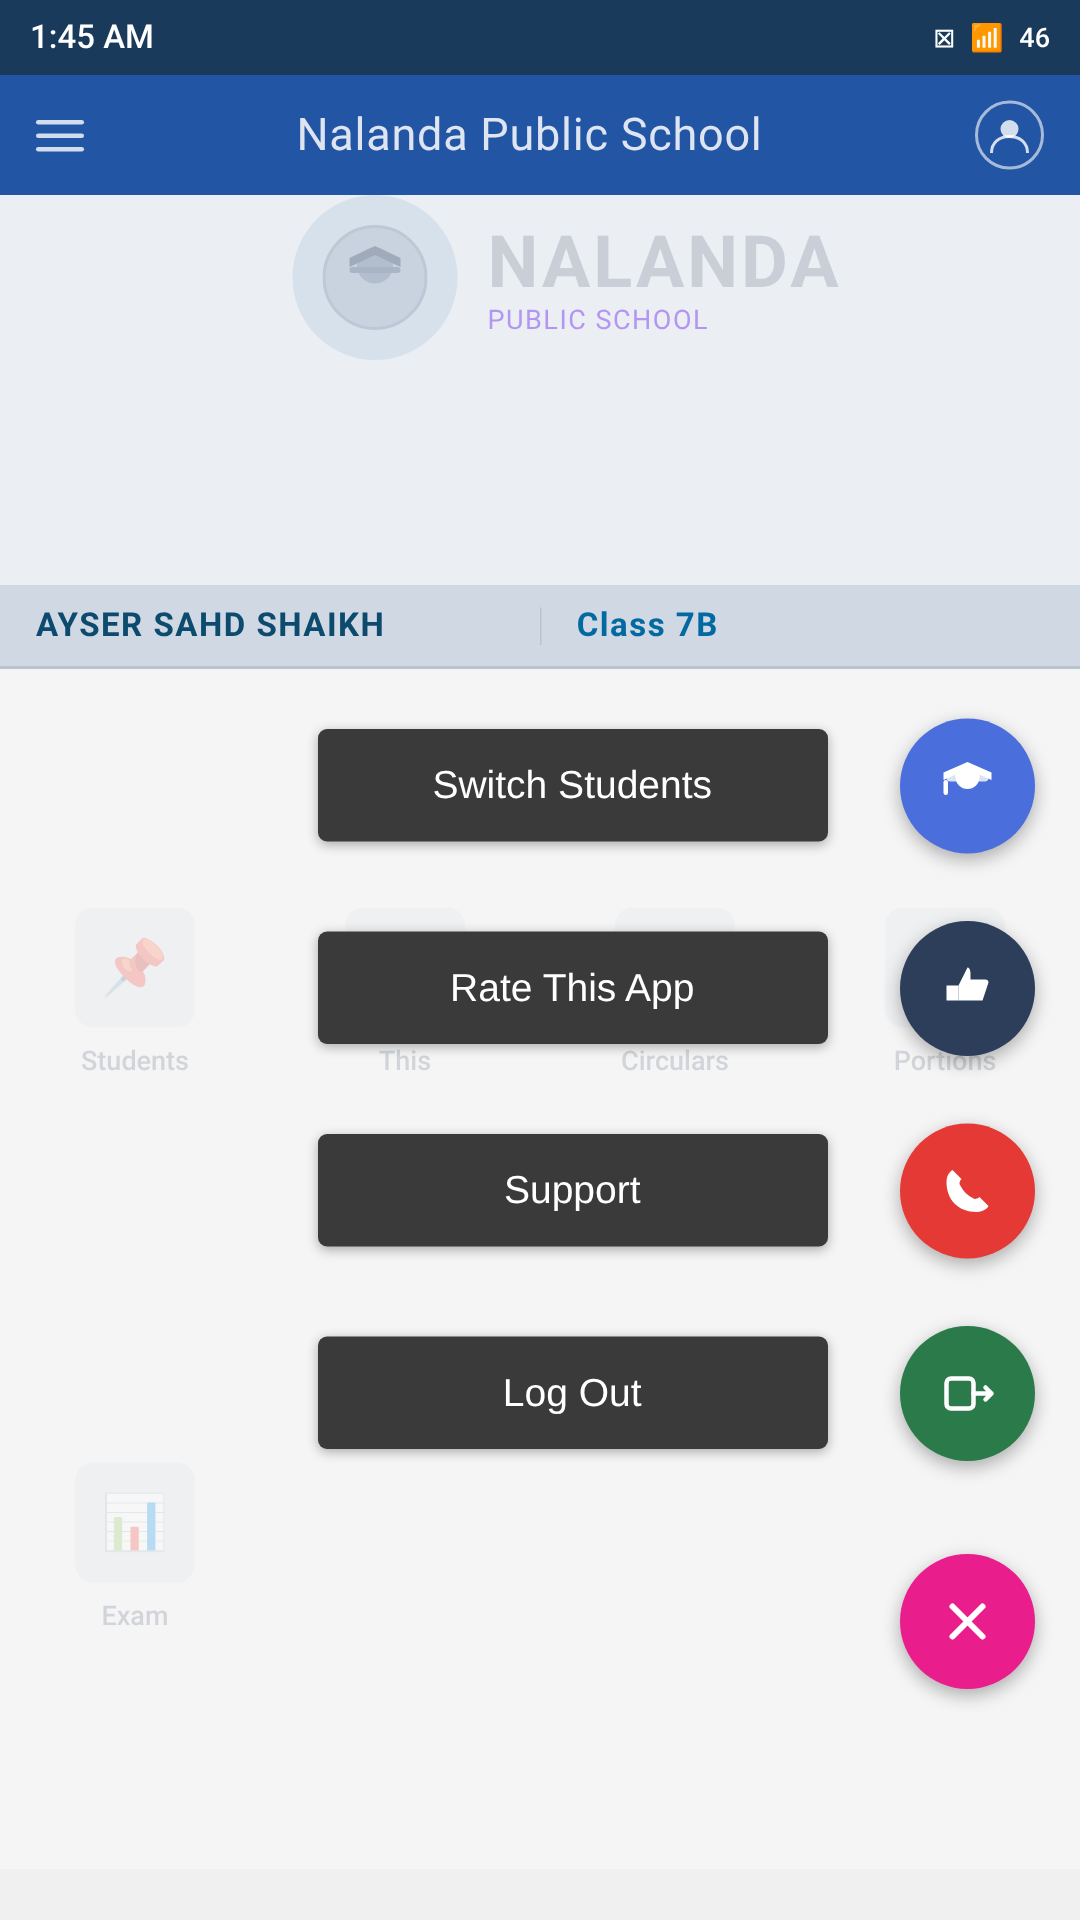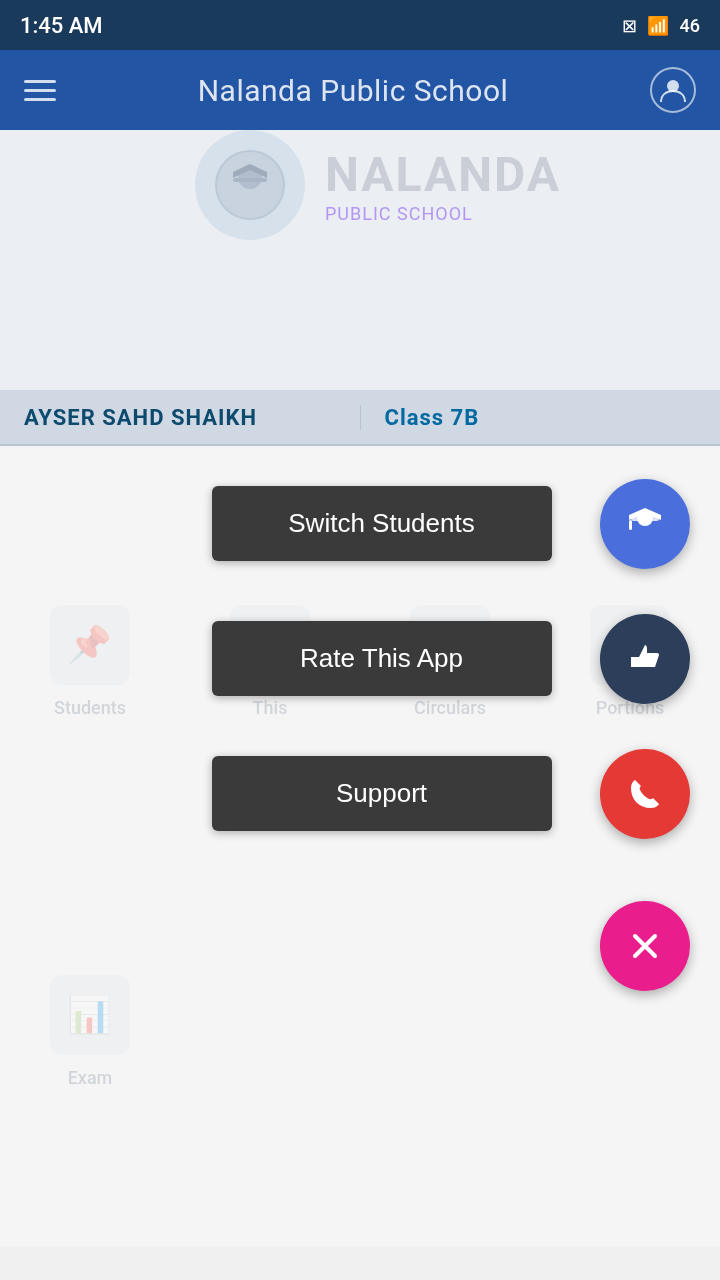--- a/index.html
+++ b/index.html
@@ -365,20 +365,29 @@
 
     <div class="action-row">
       <button class="action-btn">Support</button>
       <button class="fab fab-support" title="Call Support">
         <svg width="44" height="44" viewBox="0 0 44 44" fill="none">
           <path d="M12 8C12 8 8 10 8 16C8 28 16 36 28 36C34 36 36 32 36 32L30 26C30 26 28 28 26 27C22 25 19 22 17 18C16 16 18 14 18 14L12 8Z" fill="white"></path>
         </svg>
       </button>
     </div>
 
+    <div class="action-row">
+      <button class="action-btn">Log Out</button>
+      <button class="fab fab-logout" title="Logout">
+        <svg width="44" height="44" viewBox="0 0 44 44" fill="none">
+          <rect x="8" y="12" width="18" height="20" rx="3" fill="none" stroke="white" stroke-width="3"></rect>
+          <path d="M26 22 L38 22 M34 18 L38 22 L34 26" stroke="white" stroke-width="3" stroke-linecap="round" stroke-linejoin="round"></path>
+        </svg>
+      </button>
+    </div>
 
     <div class="close-row" style="width:100%; display:flex; justify-content:flex-end; padding-right:30px; margin-top:10px;">
       <button class="fab-close-btn" title="Close">
         <svg width="44" height="44" viewBox="0 0 44 44" fill="none">
           <line x1="12" y1="12" x2="32" y2="32" stroke="white" stroke-width="4" stroke-linecap="round"></line>
           <line x1="32" y1="12" x2="12" y2="32" stroke="white" stroke-width="4" stroke-linecap="round"></line>
         </svg>
       </button>
     </div>
 

